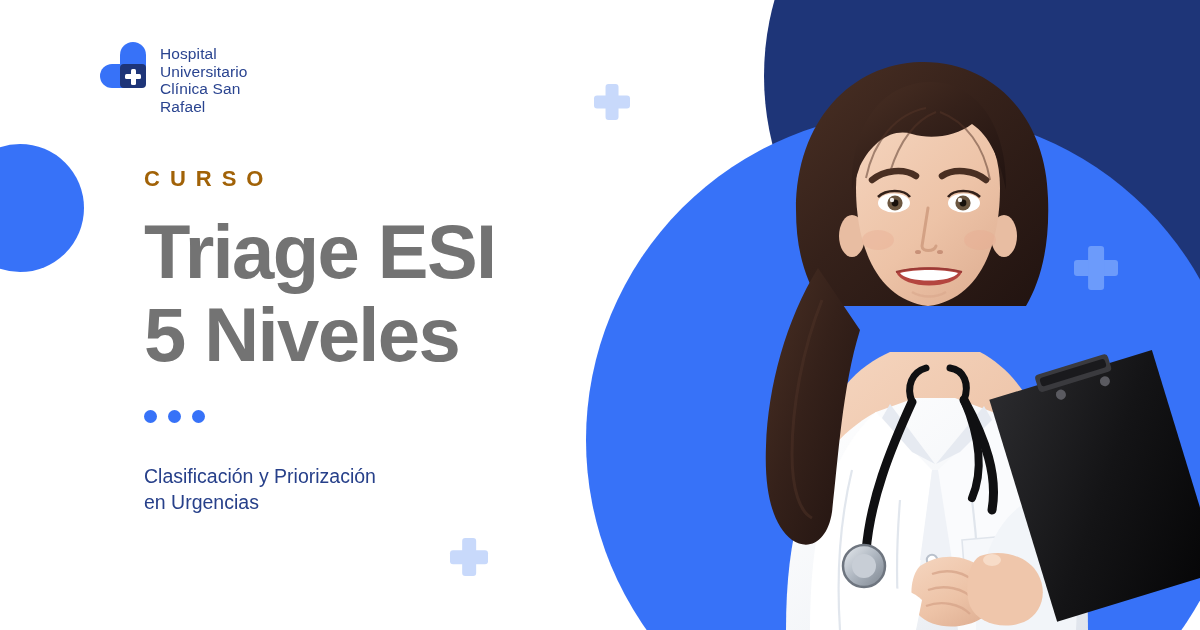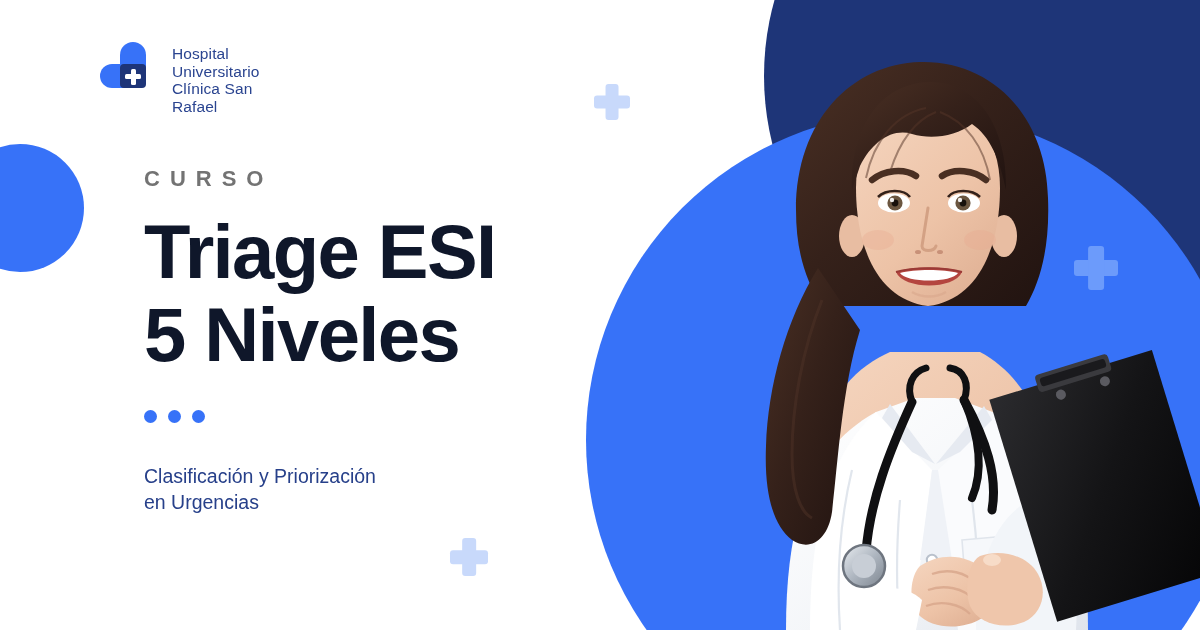--- a/index.html
+++ b/index.html
@@ -65,21 +65,21 @@
     left:560px; top:0;
     width:640px; height:630px;
   }
 
   
   .logo {
     position:absolute;
     left:100px; top:42px;
     display:flex;
     align-items:flex-start;
-    gap:26px;
+    gap:14px;
   }
   .logo-mark {
     position:relative;
     width:46px; height:46px;
     flex:0 0 auto;
   }
   .mark-v {
     position:absolute;
     left:20px; top:0;
     width:26px; height:34px;
@@ -120,31 +120,31 @@
   
   .content {
     position:absolute;
     left:144px; top:164px;
     width:420px;
   }
 
   .eyebrow {
     font-size:22px;
     font-weight:700;
-    color:#737373;
+    color:#a16207;
     letter-spacing:10px;
     line-height:30px;
   }
 
   .title {
     margin-top:16px;
     font-size:76px;
     line-height:83px;
     font-weight:700;
-    color:#0f172a;
+    color:#737373;
     letter-spacing:-1.6px;
     white-space:pre-line;
   }
 
   .dots {
     margin-top:34px;
     display:flex;
     gap:11px;
   }
   .dots i {

